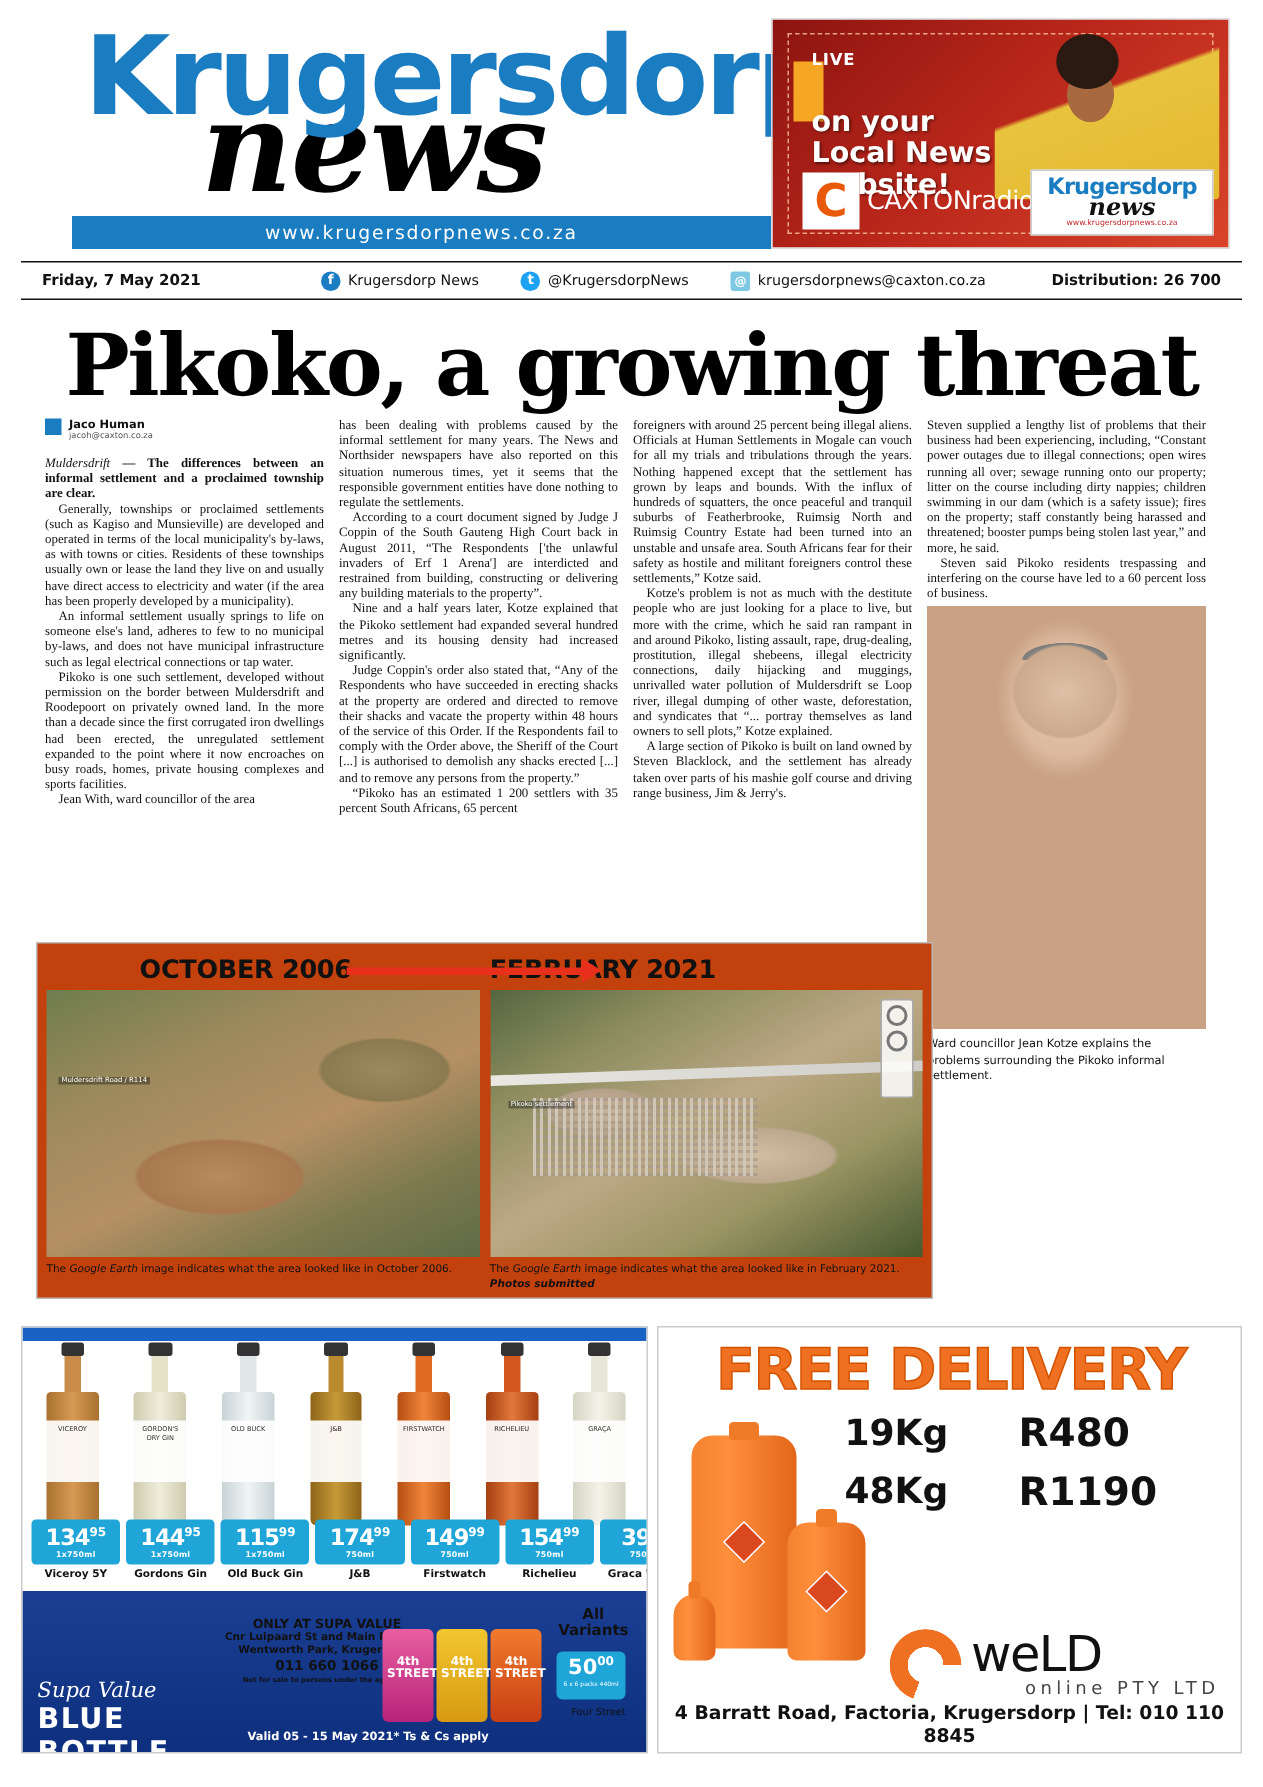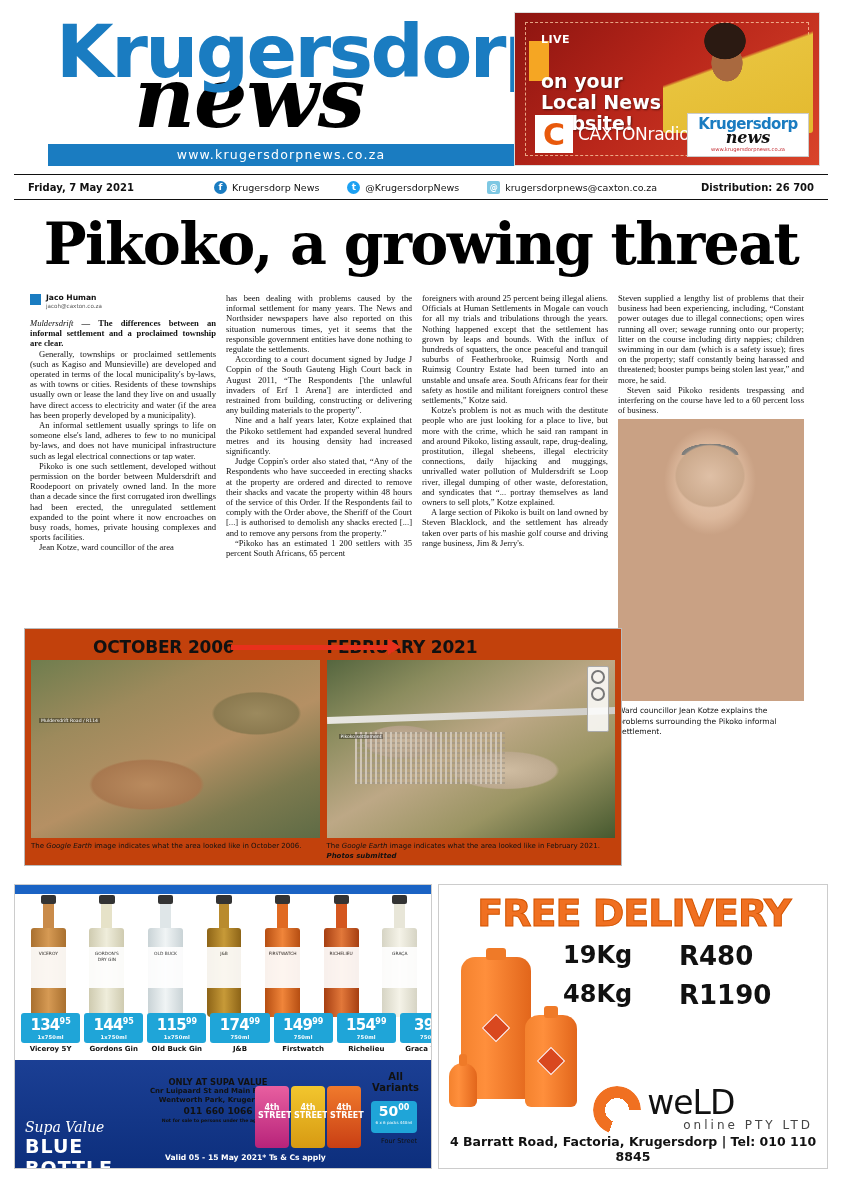--- a/index.html
+++ b/index.html
@@ -128,21 +128,21 @@
   .soc-ico.mail { background:#7ec8e3; border-radius:2px; font-size:8px;}
   .info-dist { margin-left:auto; font-weight:bold; font-size:10px; padding-right:14px;}
 
   
   .headline {
     font-family: "DejaVu Serif", serif;
     font-weight: bold;
     font-size: 57px;
     text-align: center;
     letter-spacing: -1.6px;
-    margin: 14px 0 19px 0;
+    margin: 14px 0 4px 0;
     color:#000;
     line-height: 60px;
   }
 
   
   .article { display: flex; gap: 10px; padding: 0 16px; }
   .col { width: 186px; font-size: 8.6px; line-height: 10.2px; text-align: justify; color:#111; }
   .col.last { width: 186px; }
   .byline { display:flex; gap:5px; margin-bottom:8px; align-items:flex-start;}
   .byline-sq { width:11px; height:11px; background:#1a7cc1; flex:none; margin-top:1px;}
@@ -372,21 +372,21 @@
         <div class="byline-sq"></div>
         <div>
           <div class="byline-name">Jaco Human</div>
           <div class="byline-mail">jacoh@caxton.co.za</div>
         </div>
       </div>
       <p class="lede noind"><i>Muldersdrift</i><span> — </span><span>The differences between an informal settlement and a proclaimed township are clear.</span></p>
       <p>Generally, townships or proclaimed settlements (such as Kagiso and Munsieville) are developed and operated in terms of the local municipality's by-laws, as with towns or cities. Residents of these townships usually own or lease the land they live on and usually have direct access to electricity and water (if the area has been properly developed by a municipality).</p>
       <p>An informal settlement usually springs to life on someone else's land, adheres to few to no municipal by-laws, and does not have municipal infrastructure such as legal electrical connections or tap water.</p>
       <p>Pikoko is one such settlement, developed without permission on the border between Muldersdrift and Roodepoort on privately owned land. In the more than a decade since the first corrugated iron dwellings had been erected, the unregulated settlement expanded to the point where it now encroaches on busy roads, homes, private housing complexes and sports facilities.</p>
-      <p>Jean Kotze, ward councillor of the area</p>
+      <p>Jean With, ward councillor of the area</p>
     </div>
 
     <div class="col">
       <p class="noind">has been dealing with problems caused by the informal settlement for many years. The News and Northsider newspapers have also reported on this situation numerous times, yet it seems that the responsible government entities have done nothing to regulate the settlements.</p>
       <p>According to a court document signed by Judge J Coppin of the South Gauteng High Court back in August 2011, “The Respondents ['the unlawful invaders of Erf 1 Arena'] are interdicted and restrained from building, constructing or delivering any building materials to the property”.</p>
       <p>Nine and a half years later, Kotze explained that the Pikoko settlement had expanded several hundred metres and its housing density had increased significantly.</p>
       <p>Judge Coppin's order also stated that, “Any of the Respondents who have succeeded in erecting shacks at the property are ordered and directed to remove their shacks and vacate the property within 48 hours of the service of this Order. If the Respondents fail to comply with the Order above, the Sheriff of the Court [...] is authorised to demolish any shacks erected [...] and to remove any persons from the property.”</p>
       <p>“Pikoko has an estimated 1 200 settlers with 35 percent South Africans, 65 percent</p>
     </div>
 

